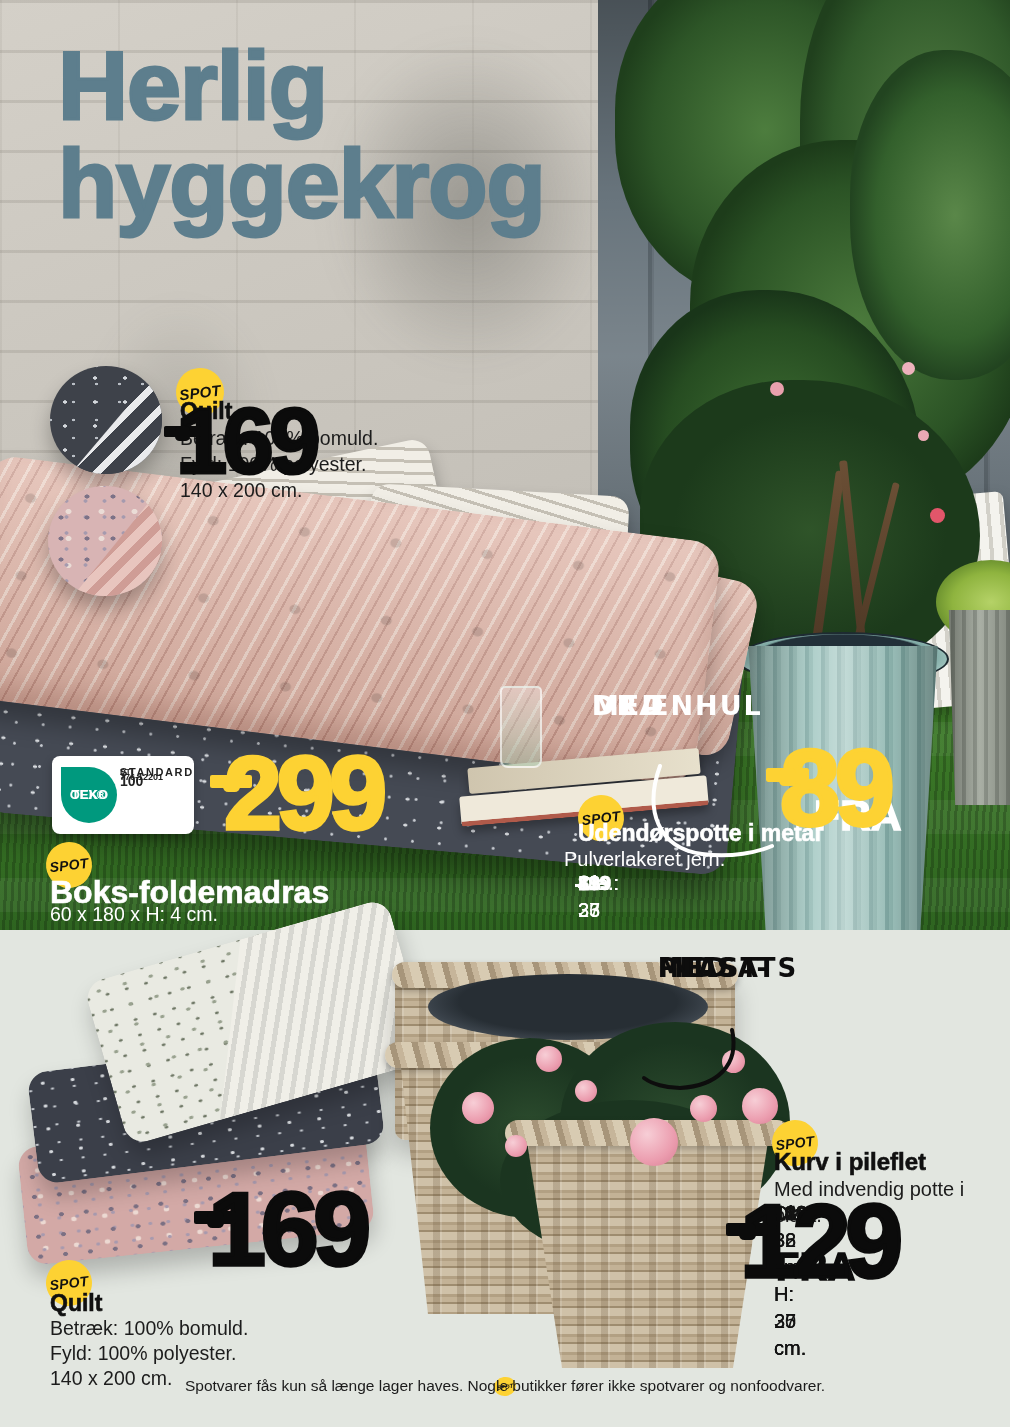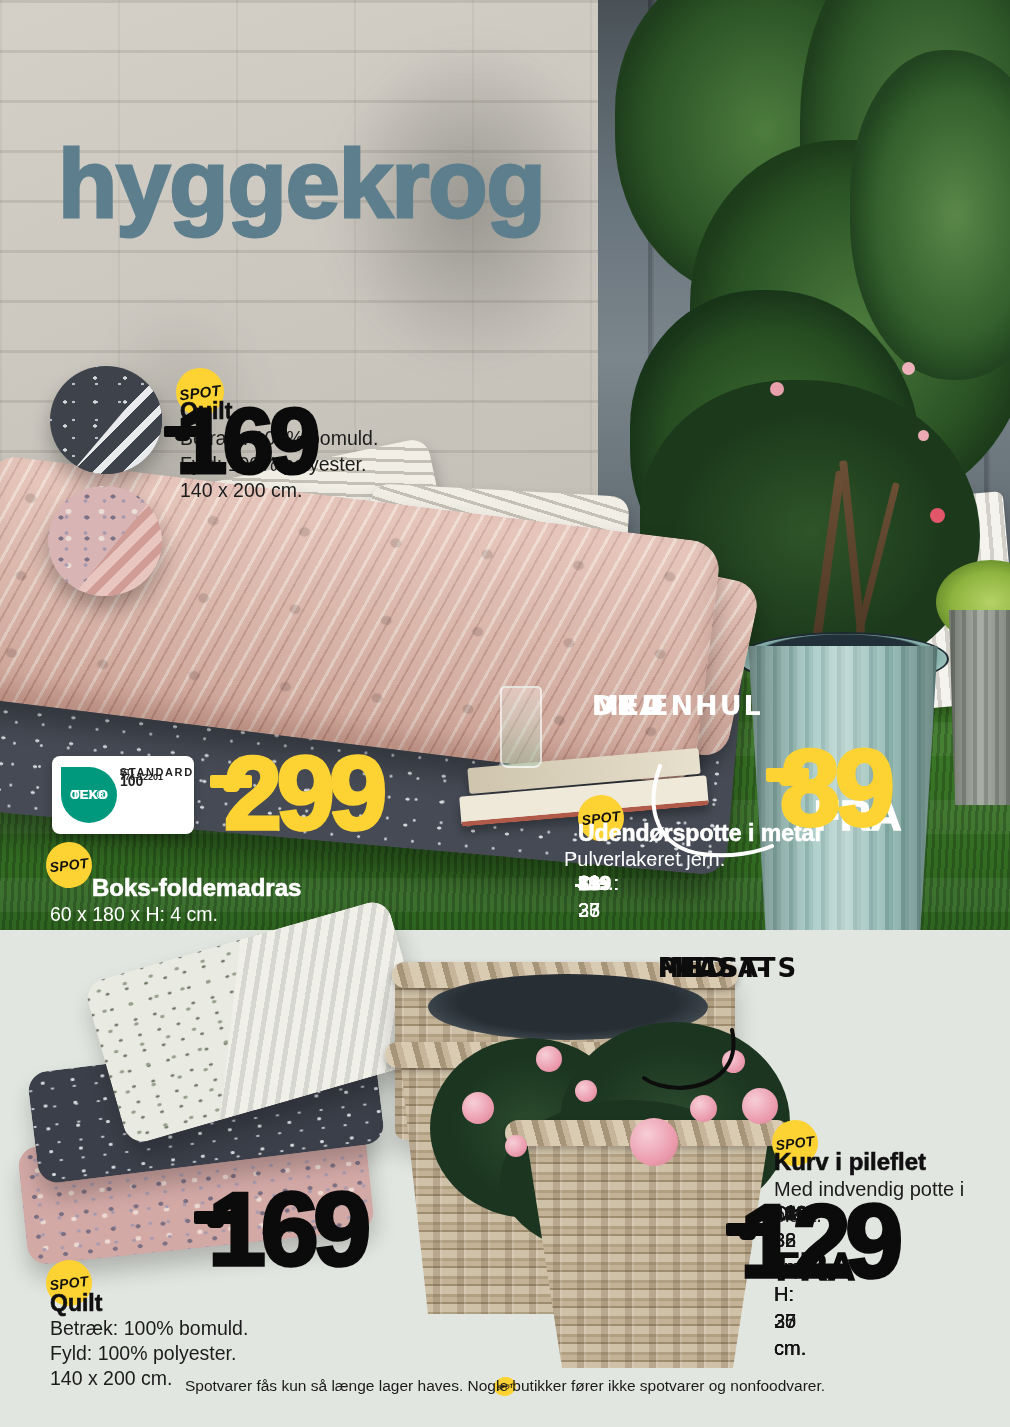--- a/index.html
+++ b/index.html
@@ -201,20 +201,21 @@
     <div class="pillow pillow-stripe" style="left:368px;top:490px;width:258px;height:148px;transform:rotate(3deg);"></div>
     <div class="mat-pink"></div>
 
     <div class="book" style="left:468px;top:758px;width:232px;height:26px;transform:rotate(-5deg);background:linear-gradient(90deg,#cfc5ae,#e7e0cc);"></div>
     <div class="book" style="left:460px;top:786px;width:248px;height:30px;transform:rotate(-5deg);background:#efe9da;border-bottom:5px solid #b05a4a;"></div>
     <div class="glass"></div>
 
     <div class="swatch sw1" style="left:50px;top:366px;width:112px;height:108px;"></div>
     <div class="swatch sw2" style="left:48px;top:486px;width:114px;height:110px;"></div>
 
+    <div class="title" style="left:58px;top:40px;">Herlig</div>
     <div class="title" style="left:58px;top:138px;">hyggekrog</div>
 
     <div class="spot" style="left:176px;top:368px;width:48px;height:48px;font-size:15px;">
         <span>SPOT</span>
       </div>
     <div class="pname" style="left:180px;top:398px;">Quilt</div>
     <div class="pdesc" style="left:180px;top:426px;">Betræk: 100% bomuld.</div>
     <div class="pdesc" style="left:180px;top:452px;">Fyld: 100% polyester.</div>
     <div class="pdesc" style="left:180px;top:478px;">140 x 200 cm.</div>
     <div class="bigprice" style="left:176px;top:478px;font-size:92px;">
@@ -234,21 +235,21 @@
         <i class="ost">STANDARD</i>
         <i class="onum">100</i>
         <i class="ocert">776-12201</i>
         <i class="oorg">DTI</i>
       </div>
     </div>
 
     <div class="spot" style="left:46px;top:842px;width:46px;height:46px;font-size:14px;">
         <span>SPOT</span>
       </div>
-    <div class="pname white" style="left:50px;top:874px;font-size:24px;padding-left:42px;">Boks-foldemadras</div>
+    <div class="pname white" style="left:50px;top:874px;font-size:32px;">Boks-foldemadras</div>
     <div class="pdesc white" style="left:50px;top:902px;">60 x 180 x H: 4 cm.</div>
     <div class="bigprice yellow" style="left:224px;top:834px;font-size:104px;">
       <span>299</span>
       <span class="pm">
           <i class="bar"></i>
           <i class="dot"></i>
         </span>
     </div>
 
     <div class="hand white" style="left:592px;top:688px;width:190px;font-size:27px;">

